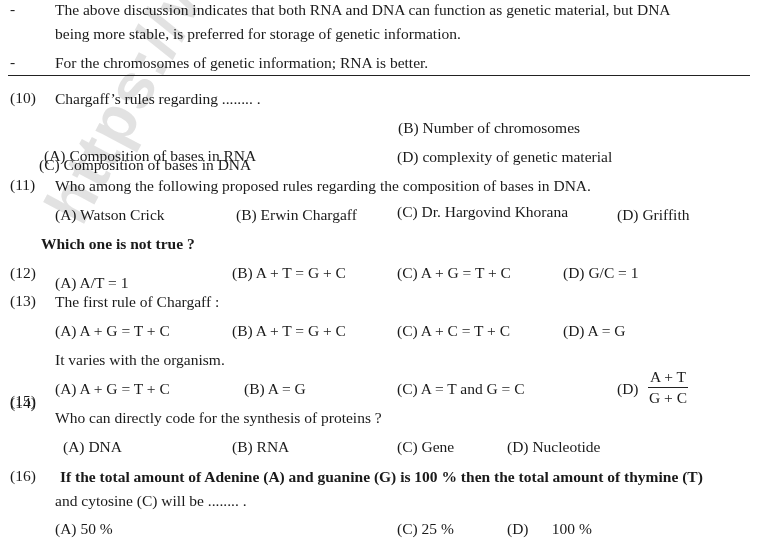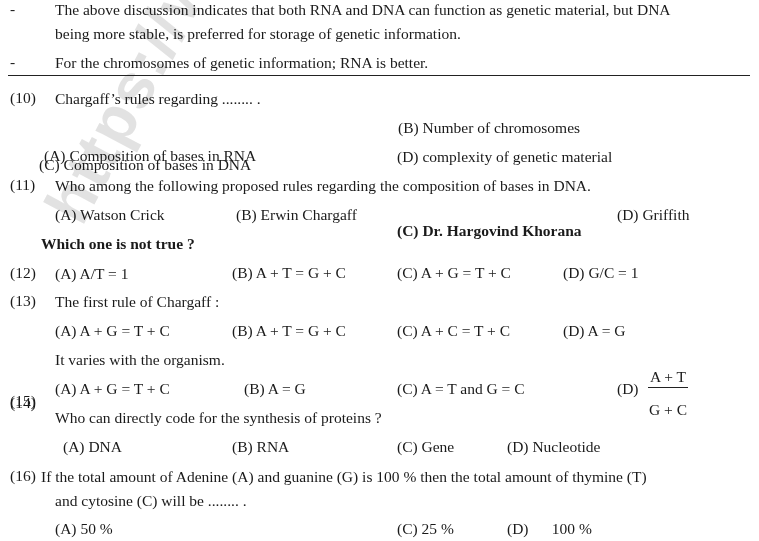--- a/index.html
+++ b/index.html
@@ -8,21 +8,21 @@
       font-family: "Liberation Serif", "DejaVu Serif", serif;
       color: #1a1a1a; font-size: 15.5px;
     }
     .line { position: absolute; white-space: nowrap; line-height: 20px; }
     .bullet { position: absolute; left: 10px; }
     .qnum { position: absolute; left: 10px; }
     .rule { position: absolute; left: 8px; width: 742px; top: 75px; height: 0; border-top: 1px solid #222; }
     .opt { position: absolute; white-space: nowrap; line-height: 20px; }
     .frac { position: absolute; display: inline-flex; flex-direction: column; align-items: center; line-height: 18px; }
     .frac .num { border-bottom: 1px solid #222; padding: 0 2px 1px 2px; }
-    .frac .den { padding-top: 1px; margin-top: 12px; }
+    .frac .den { padding-top: 1px; }
     .watermark {
       position: absolute; left: 30px; top: 200px;
       font-family: "Liberation Sans", sans-serif; font-size: 64px; font-weight: bold;
       color: rgba(150,150,150,0.28); transform: rotate(-62deg); transform-origin: left top;
       white-space: nowrap; letter-spacing: 2px; pointer-events: none;
     }
   </style>
 </head>
 <body>
 
@@ -39,26 +39,26 @@
 <div class="line" style="left:55px;top:89px;">Chargaff’s rules regarding ........ .</div>
 <div class="opt" style="left:44px;top:118px;margin-top:28px;">(A) Composition of bases in RNA</div>
 <div class="opt" style="left:378px;top:118px;margin-left:20px;">(B) Number of chromosomes</div>
 <div class="opt" style="left:39px;top:147px;margin-top:8px;">(C) Composition of bases in DNA</div>
 <div class="opt" style="left:397px;top:147px;">(D) complexity of genetic material</div>
 
 <span class="qnum" style="top:176px;">(11)</span>
 <div class="line" style="left:55px;top:176px;">Who among the following proposed rules regarding the composition of  bases in DNA.</div>
 <div class="opt" style="left:55px;top:205px;">(A) Watson Crick</div>
 <div class="opt" style="left:236px;top:205px;">(B)  Erwin Chargaff</div>
-<div class="opt" style="left:397px;top:221px;font-weight:bold;">(C) Dr. Hargovind  Khorana</div>
+<div class="opt" style="left:397px;top:202px;">(C) Dr. Hargovind  Khorana</div>
 <div class="opt" style="left:617px;top:205px;">(D) Griffith</div>
 
 <span class="qnum" style="top:234px;margin-top:30px;">(12)</span>
 <div class="line" style="left:41px;top:234px;font-weight:bold;">Which one is not true ?</div>
-<div class="opt" style="left:55px;top:264px;">(A)  A/T = 1</div>
+<div class="opt" style="left:55px;top:273px;">(A)  A/T = 1</div>
 <div class="opt" style="left:232px;top:263px;">(B) A + T =  G + C</div>
 <div class="opt" style="left:397px;top:263px;">(C) A + G = T + C</div>
 <div class="opt" style="left:563px;top:263px;">(D)  G/C = 1</div>
 
 <span class="qnum" style="top:292px;">(13)</span>
 <div class="line" style="left:55px;top:292px;">The first rule of Chargaff :</div>
 <div class="opt" style="left:55px;top:321px;">(A) A + G = T + C</div>
 <div class="opt" style="left:232px;top:321px;">(B) A + T = G + C</div>
 <div class="opt" style="left:397px;top:321px;">(C) A + C = T + C</div>
 <div class="opt" style="left:563px;top:321px;">(D)  A = G</div>
@@ -75,18 +75,18 @@
 </div>
 
 <span class="qnum" style="top:384px;margin-top:8px;">(15)</span>
 <div class="line" style="left:55px;top:408px;">Who can directly code for the synthesis of proteins ?</div>
 <div class="opt" style="left:63px;top:437px;">(A) DNA</div>
 <div class="opt" style="left:232px;top:437px;">(B) RNA</div>
 <div class="opt" style="left:397px;top:437px;">(C) Gene</div>
 <div class="opt" style="left:507px;top:437px;">(D) Nucleotide</div>
 
 <span class="qnum" style="top:467px;">(16)</span>
-<div class="line" style="left:41px;top:467px;">If the total amount of Adenine (A) and guanine (G) is 100 % then the total amount of thymine (T)</div>
+<div class="line" style="left:60px;top:467px;font-weight:bold;">If the total amount of Adenine (A) and guanine (G) is 100 % then the total amount of thymine (T)</div>
 <div class="line" style="left:55px;top:491px;">and  cytosine (C) will be ........ .</div>
 <div class="opt" style="left:55px;top:519px;">(A) 50 %</div>
 <div class="opt" style="left:232px;top:541px;white-space:pre;">(B)      75 %</div>
 <div class="opt" style="left:397px;top:519px;">(C) 25 %</div>
 <div class="opt" style="left:507px;top:519px;white-space:pre;">(D)      100 %</div>
 
 </body></html>

